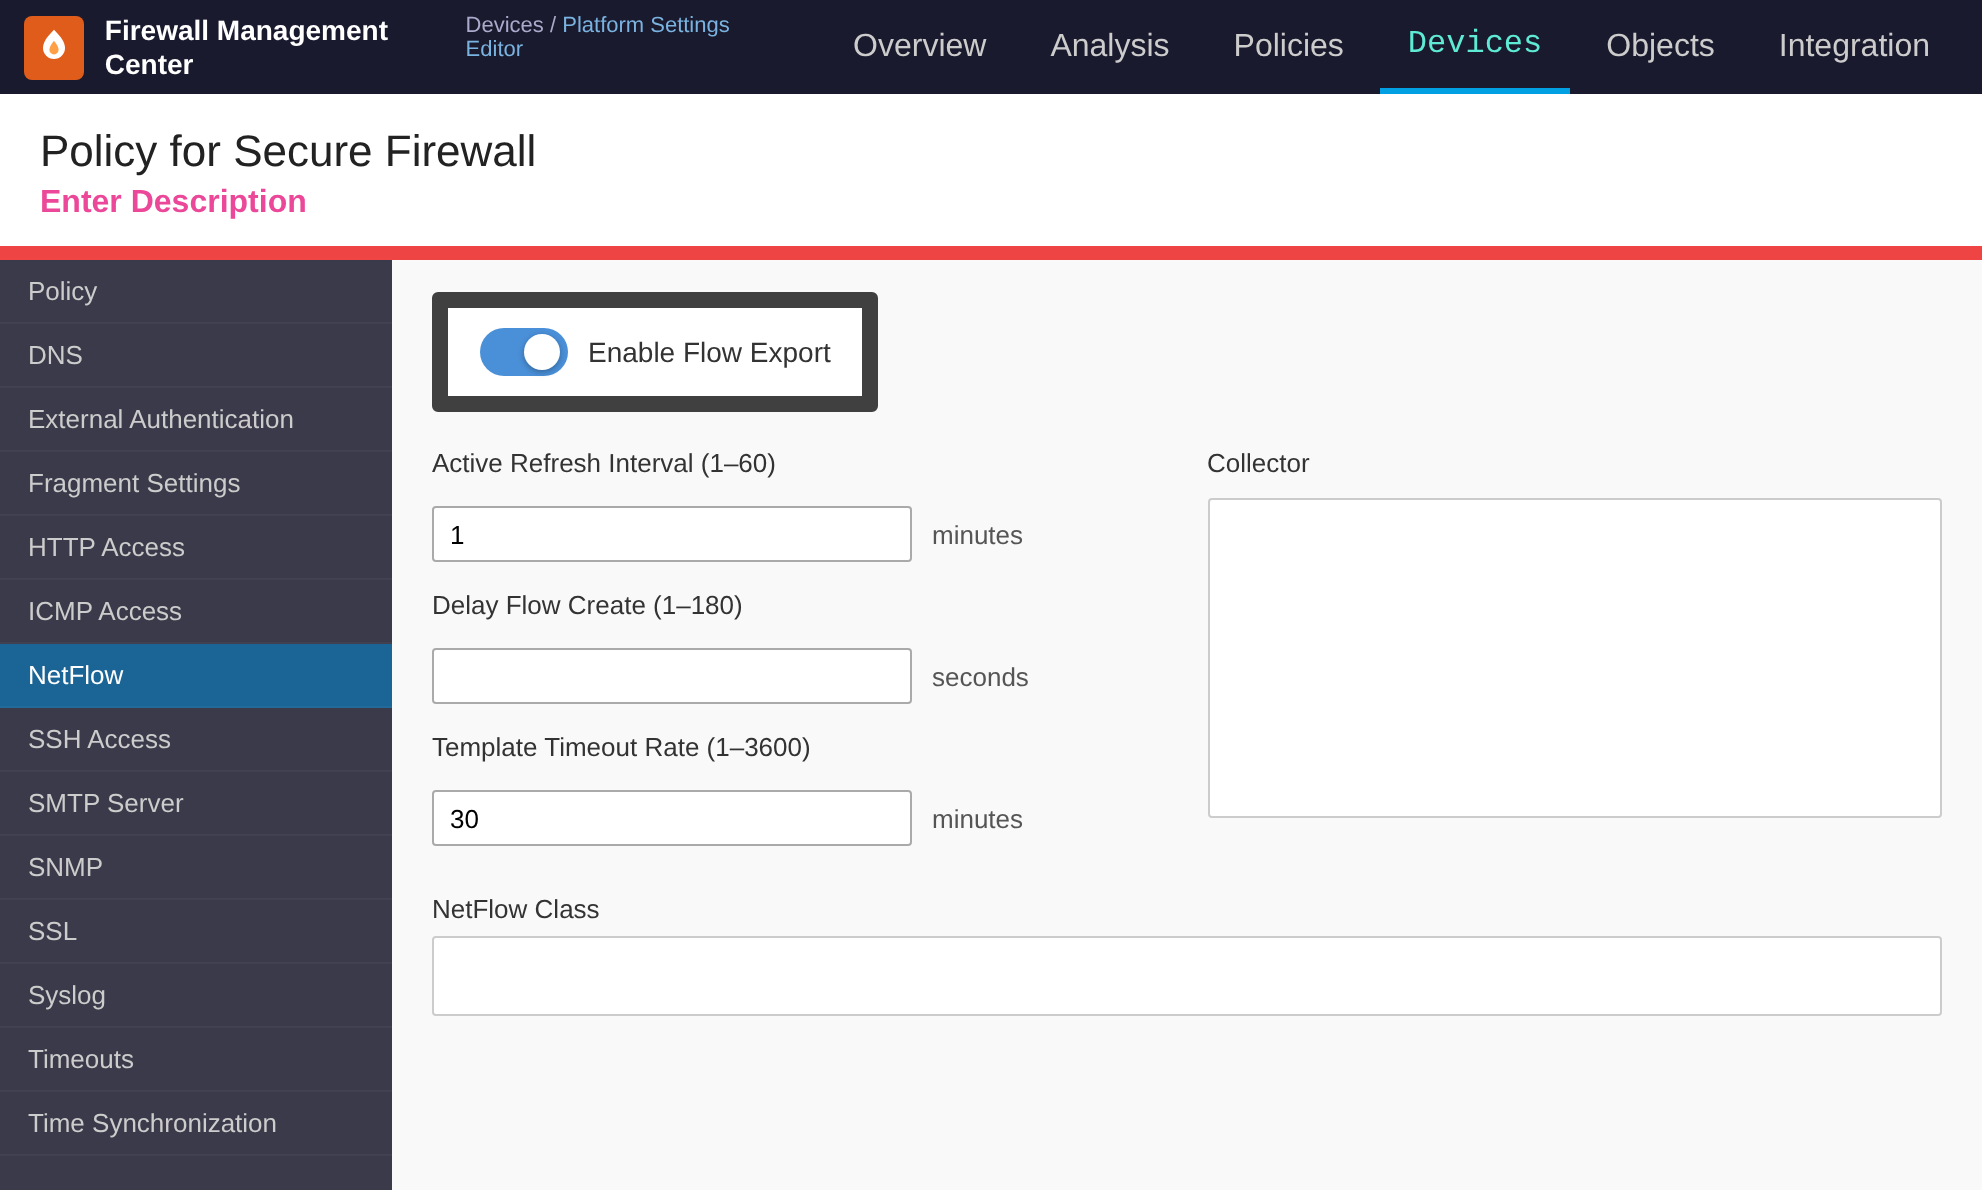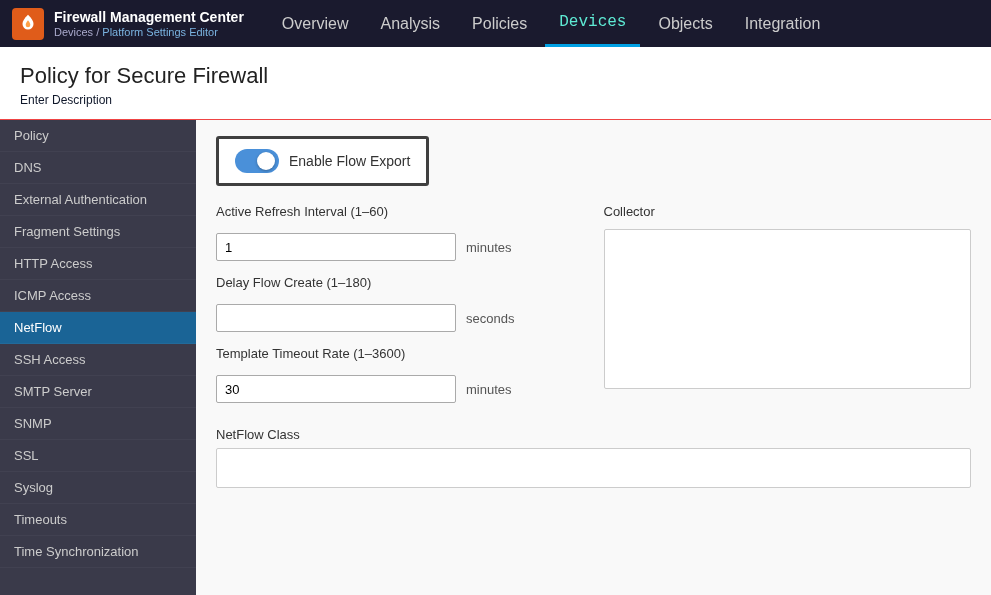--- a/index.html
+++ b/index.html
@@ -3,46 +3,46 @@
   <meta charset="utf-8">
   <style>
     * { margin: 0; padding: 0; box-sizing: border-box; }
     body { font-family: -apple-system, BlinkMacSystemFont, 'Segoe UI', Arial, sans-serif; font-size: 13px; background: #f5f5f5; color: #333; width: 991px; height: 595px; overflow: hidden; }
 
     
     .topbar { background: #1a1a2e; display: flex; align-items: center; height: 47px; padding: 0 12px; }
     .app-logo { display: flex; align-items: center; gap: 10px; margin-right: 24px; }
     .logo-icon { width: 32px; height: 32px; background: #e05c1a; border-radius: 4px; display: flex; align-items: center; justify-content: center; }
     .logo-icon svg { width: 22px; height: 22px; }
-    .app-title-group { display: flex; flex-direction: column; }
+    .app-title-group { display: flex; }
     .app-title { color: #fff; font-size: 14px; font-weight: 600; line-height: 1.2; }
     .app-subtitle { color: #aac; font-size: 11px; }
     .app-subtitle a { color: #7ab3e0; text-decoration: none; }
     .nav-items { display: flex; align-items: center; gap: 4px; }
     .nav-item { color: #ccc; padding: 0 14px; height: 47px; display: flex; align-items: center; font-size: 16px; cursor: pointer; text-decoration: none; }
     .nav-item.active { color: #5eead4; border-bottom: 3px solid #00a0e3; font-family: Liberation Mono, monospace; }
 
     
-    .page-header { background: #fff; padding: 16px 20px 12px; border-bottom: 1px solid #ef4444; }
+    .page-header { background: #fff; padding: 16px 20px 12px; border-bottom: 7px solid #ef4444; }
     .page-title { font-size: 22px; font-weight: 400; color: #222; margin-bottom: 4px; }
-    .page-desc { font-size: 12px; color: #0f172a; }
+    .page-desc { font-size: 16px; color: #ec4899; font-weight: bold; }
 
     
     .main-layout { display: flex; height: calc(595px - 47px - 70px); }
 
     
     .sidebar { width: 196px; background: #3a3a4a; overflow-y: auto; flex-shrink: 0; }
     .sidebar-item { padding: 8px 14px; color: #ccc; cursor: pointer; font-size: 13px; border-bottom: 1px solid rgba(255,255,255,0.04); }
     .sidebar-item.active { background: #1a6496; color: #fff; }
 
     
     .content { flex: 1; background: #f9f9f9; overflow-y: auto; padding: 16px 20px; }
 
     
-    .toggle-section { border: 3px solid #404040; display: inline-flex; align-items: center; gap: 10px; padding: 10px 16px; border-radius: 3px; margin-bottom: 18px; background: #fff; }
+    .toggle-section { border: 8px solid #404040; display: inline-flex; align-items: center; gap: 10px; padding: 10px 16px; border-radius: 3px; margin-bottom: 18px; background: #fff; }
     .toggle-switch { position: relative; width: 44px; height: 24px; }
     .toggle-switch input { opacity: 0; width: 0; height: 0; }
     .toggle-track { position: absolute; top: 0; left: 0; right: 0; bottom: 0; background: #4a90d9; border-radius: 12px; cursor: pointer; transition: background 0.2s; }
     .toggle-thumb { position: absolute; top: 3px; left: 22px; width: 18px; height: 18px; background: #fff; border-radius: 50%; transition: left 0.2s; box-shadow: 0 1px 3px rgba(0,0,0,0.3); }
     .toggle-label { font-size: 14px; color: #333; }
 
     
     .form-row { display: flex; align-items: center; gap: 10px; margin-bottom: 14px; }
     .form-label { font-size: 13px; color: #333; min-width: 200px; }
     .form-input { width: 240px; height: 28px; border: 1px solid #aaa; border-radius: 2px; padding: 0 8px; font-size: 13px; background: #fff; }

